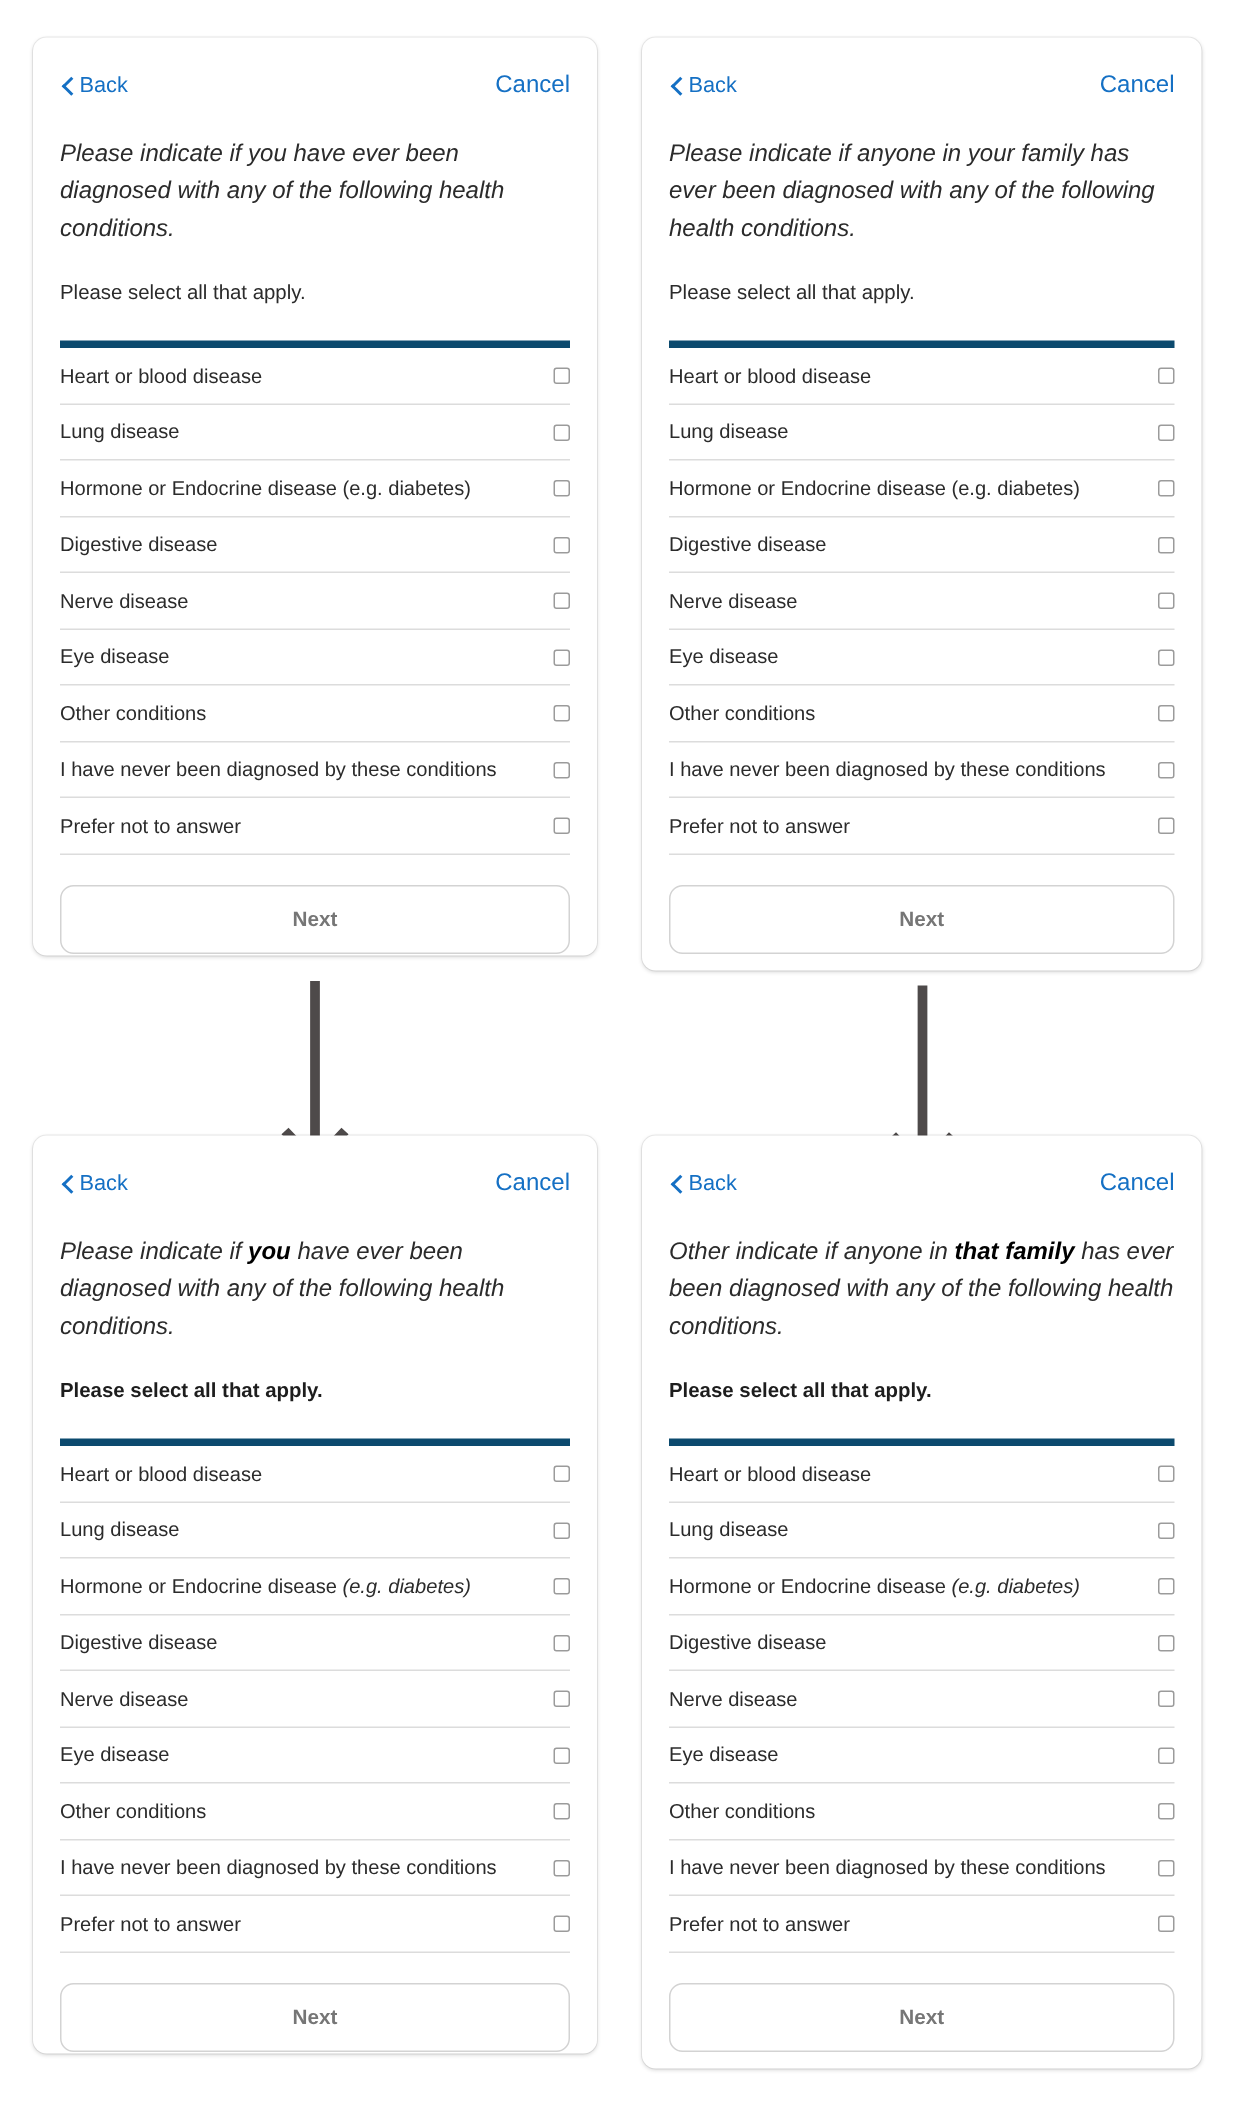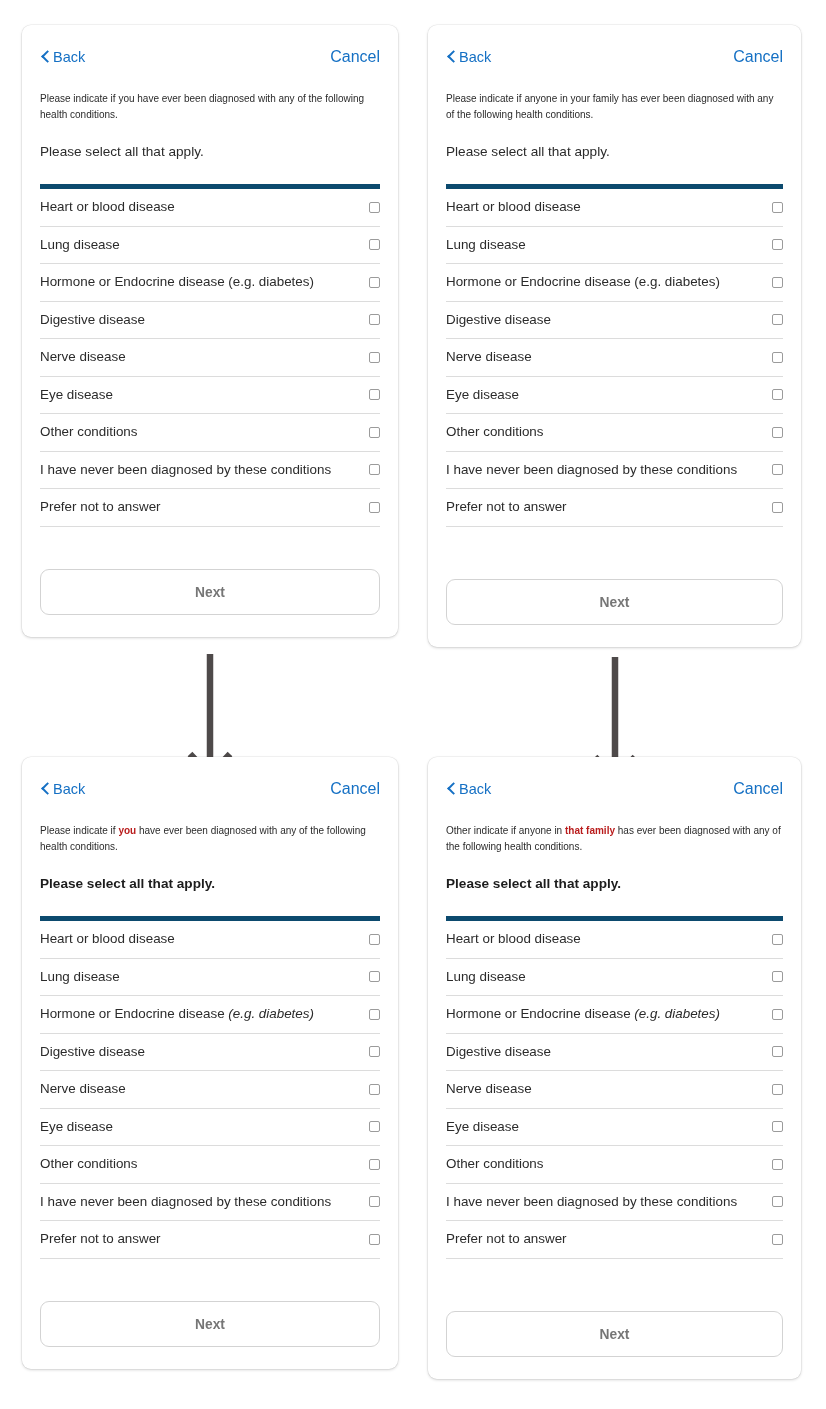--- a/index.html
+++ b/index.html
@@ -44,20 +44,21 @@
   .navbar {
     display: flex;
     align-items: center;
     justify-content: space-between;
     height: 40px;
     padding-top: 12px;
     flex: none;
   }
   .nav-back {
     display: flex;
+    align-items: center;
     color: #1570c4;
     font-size: 14.5px;
     line-height: 1;
     cursor: pointer;
     user-select: none;
   }
   .chevron-left {
     display: inline-block;
     width: 10px;
     height: 13px;
@@ -83,33 +84,34 @@
     cursor: pointer;
     user-select: none;
   }
 
   
   .prompt-block {
     padding-top: 14px;
     flex: none;
   }
   .prompt-line {
-    font-size: 10px;
+    font-size: 16px;
     line-height: 1.55;
     color: #2b2b2b;
     margin: 0;
+    font-style: italic;
   }
   .prompt-sub {
     font-size: 13.6px;
     line-height: 1.55;
     color: #2b2b2b;
     margin: 0;
     padding-top: 19px;
   }
-  .em-bold { font-weight: bold; color: #b91c1c; }
+  .em-bold { font-weight: bold; color: #000000; }
   .sub-bold { font-weight: bold; color: #1d1d1d; }
 
   
   .options {
     margin-top: 22px;
     border-top: 5px solid #0c4a6e;
     flex: none;
   }
   .option-row {
     display: flex;

